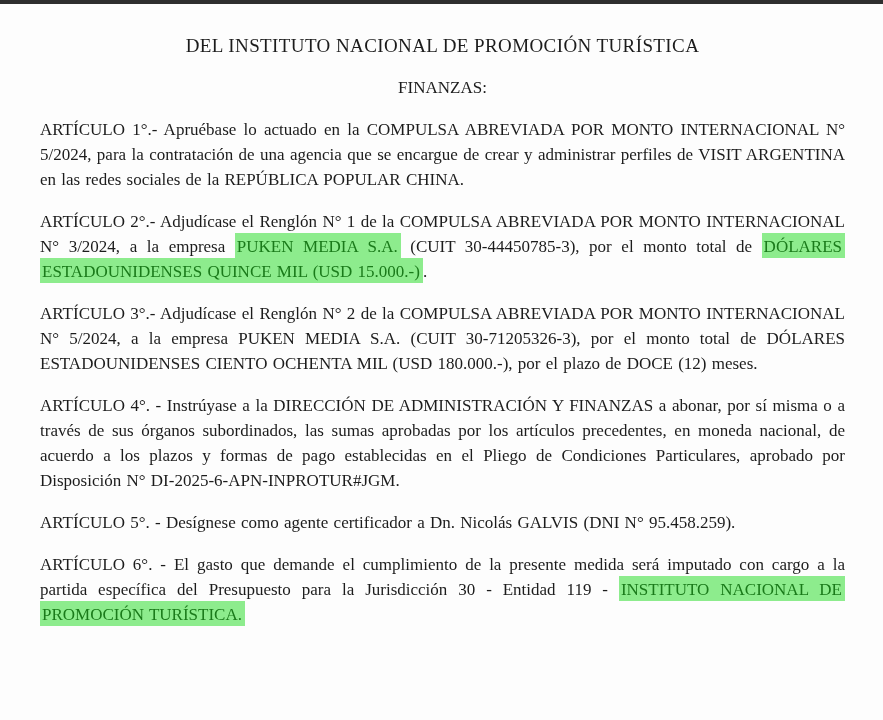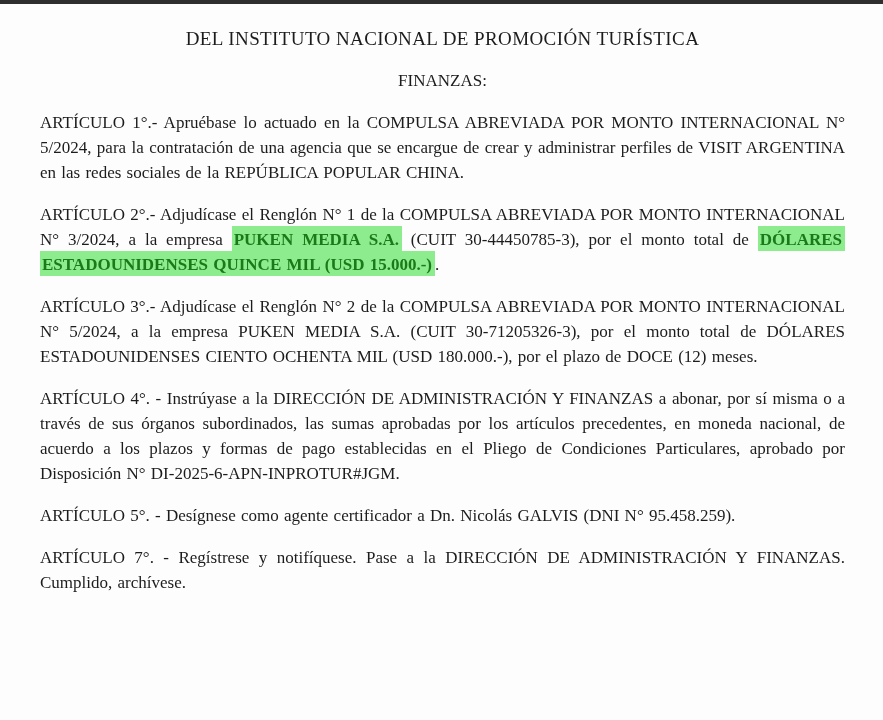--- a/index.html
+++ b/index.html
@@ -19,20 +19,21 @@
     color: var(--text-color);
     font-family: "Liberation Serif", "DejaVu Serif", serif;
   }
   .top-bar {
     width: 100%;
     height: 4px;
     background: var(--bar-color);
   }
   .doc {
     padding: 22px 38px 0 40px;
+    margin-top: 7px;
   }
   .doc-title {
     font-size: 19px;
     font-weight: normal;
     text-align: center;
     margin: 0 0 17px 0;
     line-height: 25px;
     letter-spacing: 0.4px;
   }
   .doc-subtitle {
@@ -48,34 +49,33 @@
   }
   p.article {
     text-align: justify;
   }
   mark.hl {
     background: var(--hl-bg);
     color: var(--hl-text);
     padding: 4px 3px 2px 2px;
     -webkit-box-decoration-break: clone;
     box-decoration-break: clone;
-    font-weight: bold;
   }
 </style>
 </head>
 <body>
 
 <div class="top-bar"></div>
 
 <main class="doc">
   <h1 class="doc-title">DEL INSTITUTO NACIONAL DE PROMOCIÓN TURÍSTICA</h1>
 
   <p class="doc-subtitle">FINANZAS:</p>
 
   <div id="articles">
       <p class="article"><span>ARTÍCULO 1°.- Apruébase lo actuado en la COMPULSA ABREVIADA POR MONTO INTERNACIONAL N° 5/2024, para la contratación de una agencia que se encargue de crear y administrar perfiles de VISIT ARGENTINA en las redes sociales de la REPÚBLICA POPULAR CHINA.</span></p>
       <p class="article"><span>ARTÍCULO 2°.- Adjudícase el Renglón N° 1 de la COMPULSA ABREVIADA POR MONTO INTERNACIONAL N° 3/2024, a la empresa </span><mark class="hl">PUKEN MEDIA S.A.</mark><span> (CUIT 30-44450785-3), por el monto total de </span><mark class="hl">DÓLARES ESTADOUNIDENSES QUINCE MIL (USD 15.000.-)</mark><span>.</span></p>
       <p class="article"><span>ARTÍCULO 3°.- Adjudícase el Renglón N° 2 de la COMPULSA ABREVIADA POR MONTO INTERNACIONAL N° 5/2024, a la empresa PUKEN MEDIA S.A. (CUIT 30-71205326-3), por el monto total de DÓLARES ESTADOUNIDENSES CIENTO OCHENTA MIL (USD 180.000.-), por el plazo de DOCE (12) meses.</span></p>
       <p class="article"><span>ARTÍCULO 4°. - Instrúyase a la DIRECCIÓN DE ADMINISTRACIÓN Y FINANZAS a abonar, por sí misma o a través de sus órganos subordinados, las sumas aprobadas por los artículos precedentes, en moneda nacional, de acuerdo a los plazos y formas de pago establecidas en el Pliego de Condiciones Particulares, aprobado por Disposición N° DI-2025-6-APN-INPROTUR#JGM.</span></p>
       <p class="article"><span>ARTÍCULO 5°. - Desígnese como agente certificador a Dn. Nicolás GALVIS (DNI N° 95.458.259).</span></p>
-      <p class="article"><span>ARTÍCULO 7°. - Regístrese y notifíquese. Pase a la DIRECCIÓN DE ADMINISTRACIÓN Y FINANZAS. Cumplido, archívese.</span></p>
+      <p class="article"><span>ARTÍCULO 6°. - El gasto que demande el cumplimiento de la presente medida será imputado con cargo a la partida específica del Presupuesto para la Jurisdicción 30 - Entidad 119 - </span><mark class="hl">INSTITUTO NACIONAL DE PROMOCIÓN TURÍSTICA.</mark></p>
     </div>
 </main>
 
 </body></html>

